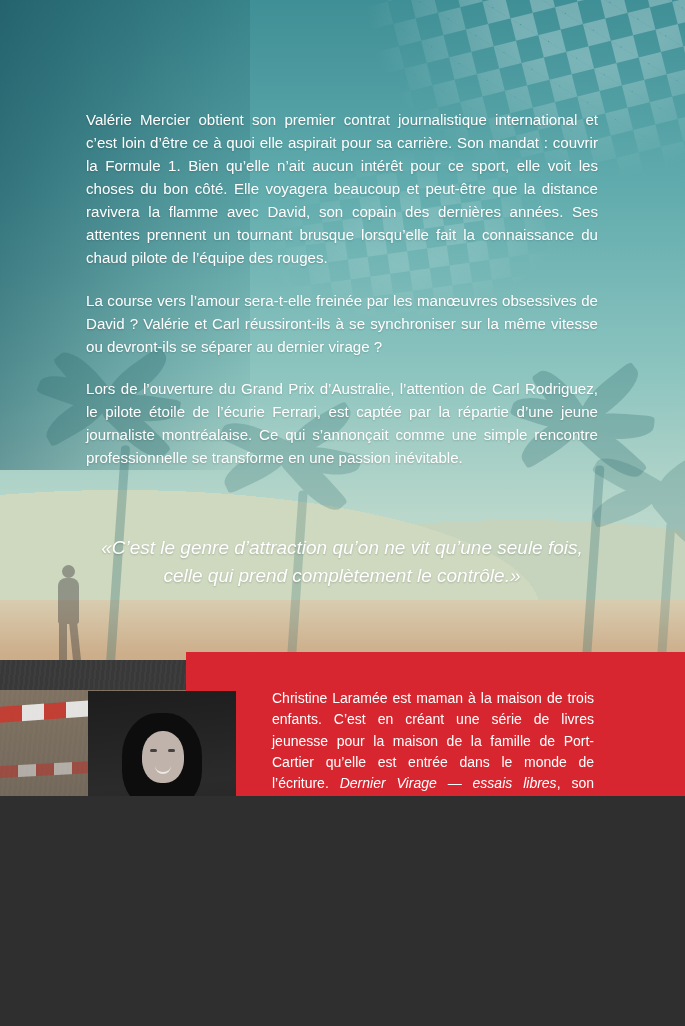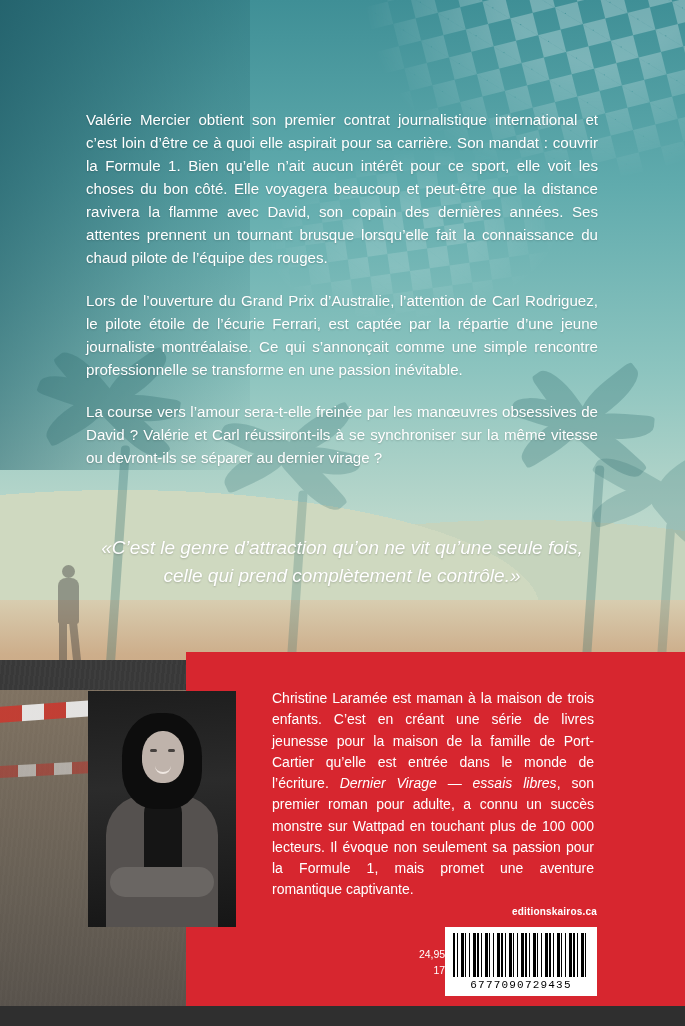--- a/index.html
+++ b/index.html
@@ -9,21 +9,21 @@
   body {
     width: 685px;
     height: 1026px;
     font-family: "Liberation Sans", sans-serif;
     background: #2f2f2f;
     overflow: hidden;
   }
   .cover {
     position: relative;
     width: 685px;
-    height: 1006px;
+    height: 796px;
     overflow: hidden;
     background: #0f766e;
   }
 
   
   .sky {
     position: absolute;
     left: 0; top: 0;
     width: 685px; height: 660px;
     background: linear-gradient(180deg, #3f8f96 0%, #60abad 28%, #8cc4bf 56%, #b9d7cb 78%, #cfddc9 100%);
@@ -371,22 +371,22 @@
   <div class="curb2"></div>
   <div class="person">
     <div class="head"></div>
       <div class="body"></div>
       <div class="leg-l"></div>
       <div class="leg-r"></div>
   </div>
 
   <div class="blurb">
     <p>Valérie Mercier obtient son premier contrat journalistique international et c’est loin d’être ce à quoi elle aspirait pour sa carrière. Son mandat : couvrir la Formule 1. Bien qu’elle n’ait aucun intérêt pour ce sport, elle voit les choses du bon côté. Elle voyagera beaucoup et peut-être que la distance ravivera la flamme avec David, son copain des dernières années. Ses attentes prennent un tournant brusque lorsqu’elle fait la connaissance du chaud pilote de l’équipe des rouges.</p>
+    <p>La course vers l’amour sera-t-elle freinée par les manœuvres obsessives de David ? Valérie et Carl réussiront-ils à se synchroniser sur la même vitesse ou devront-ils se séparer au dernier virage ?</p>
     <p>Lors de l’ouverture du Grand Prix d’Australie, l’attention de Carl Rodriguez, le pilote étoile de l’écurie Ferrari, est captée par la répartie d’une jeune journaliste montréalaise. Ce qui s’annonçait comme une simple rencontre professionnelle se transforme en une passion inévitable.</p>
-    <p>La course vers l’amour sera-t-elle freinée par les manœuvres obsessives de David ? Valérie et Carl réussiront-ils à se synchroniser sur la même vitesse ou devront-ils se séparer au dernier virage ?</p>
   </div>
 
   <div class="pullquote">«C’est le genre d’attraction qu’on ne vit qu’une seule fois, celle qui prend complètement le contrôle.»</div>
 
   <div class="red-panel"></div>
 
   <div class="author-photo">
     <div class="ph-jacket"></div>
     <div class="ph-shirt"></div>
     <div class="ph-hair"></div>

